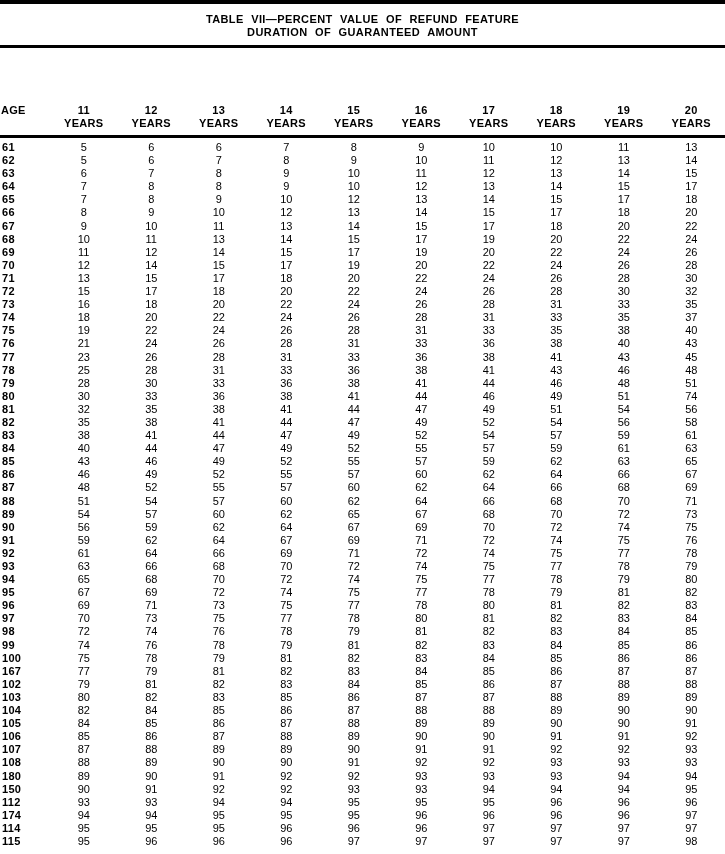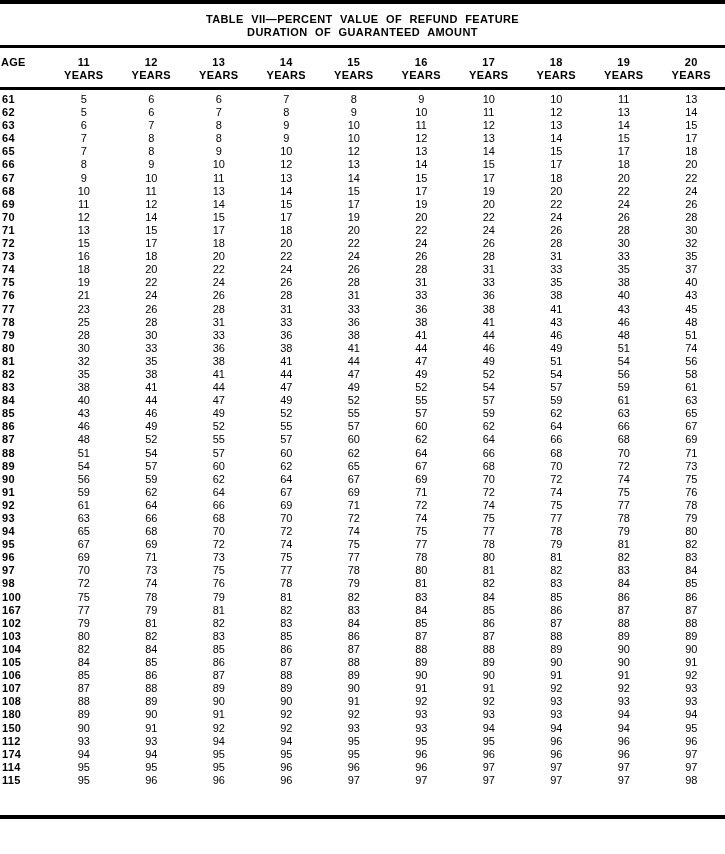--- a/index.html
+++ b/index.html
@@ -28,20 +28,21 @@
     font-weight: bold;
     line-height: 13px;
     letter-spacing: 0.4px;
     word-spacing: 4px;
   }
 
   table.data-table {
     width: 100%;
     border-collapse: collapse;
     table-layout: fixed;
+    margin-top: 48px;
   }
   col.age-col { width: 50px; }
 
   thead th {
     font-size: 11px;
     font-weight: bold;
     vertical-align: top;
     padding: 8px 0 5px 0;
     border-bottom: 3px solid #000000;
     letter-spacing: 0.3px;
@@ -643,20 +644,33 @@
           <td class="value-cell">76</td>
           <td class="value-cell">78</td>
           <td class="value-cell">79</td>
           <td class="value-cell">81</td>
           <td class="value-cell">82</td>
           <td class="value-cell">83</td>
           <td class="value-cell">84</td>
           <td class="value-cell">85</td>
         </tr>
         <tr>
+          <th class="age-cell">99</th>
+          <td class="value-cell">74</td>
+          <td class="value-cell">76</td>
+          <td class="value-cell">78</td>
+          <td class="value-cell">79</td>
+          <td class="value-cell">81</td>
+          <td class="value-cell">82</td>
+          <td class="value-cell">83</td>
+          <td class="value-cell">84</td>
+          <td class="value-cell">85</td>
+          <td class="value-cell">86</td>
+        </tr>
+        <tr>
           <th class="age-cell">100</th>
           <td class="value-cell">75</td>
           <td class="value-cell">78</td>
           <td class="value-cell">79</td>
           <td class="value-cell">81</td>
           <td class="value-cell">82</td>
           <td class="value-cell">83</td>
           <td class="value-cell">84</td>
           <td class="value-cell">85</td>
           <td class="value-cell">86</td>

